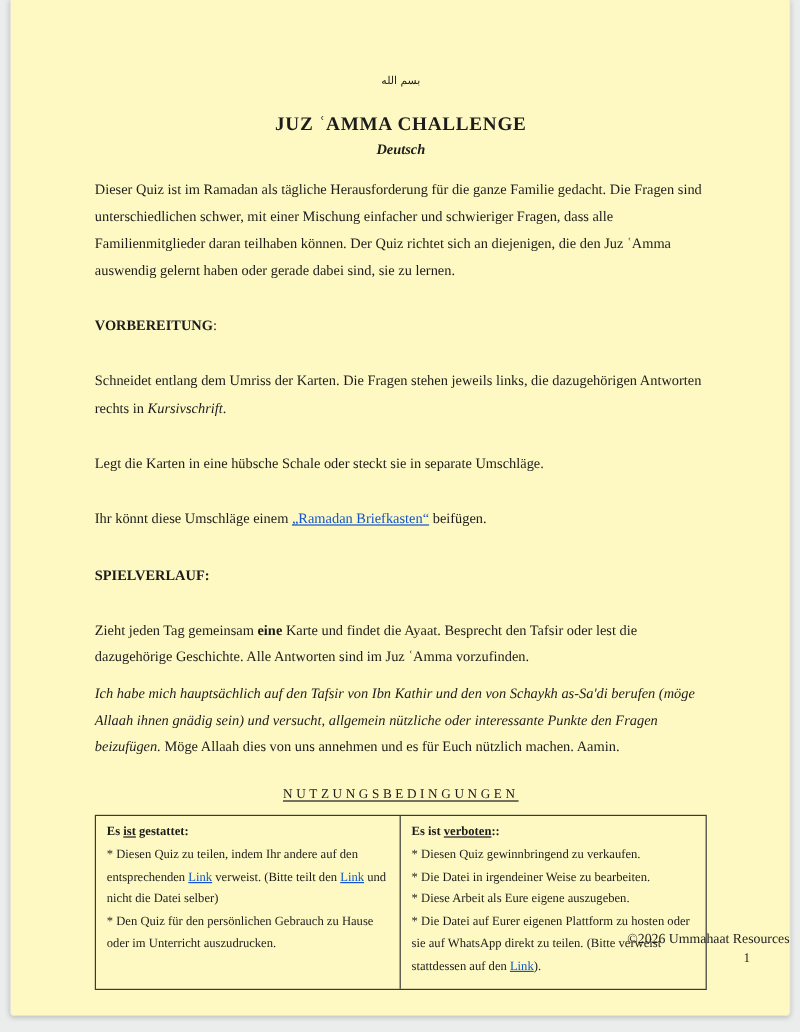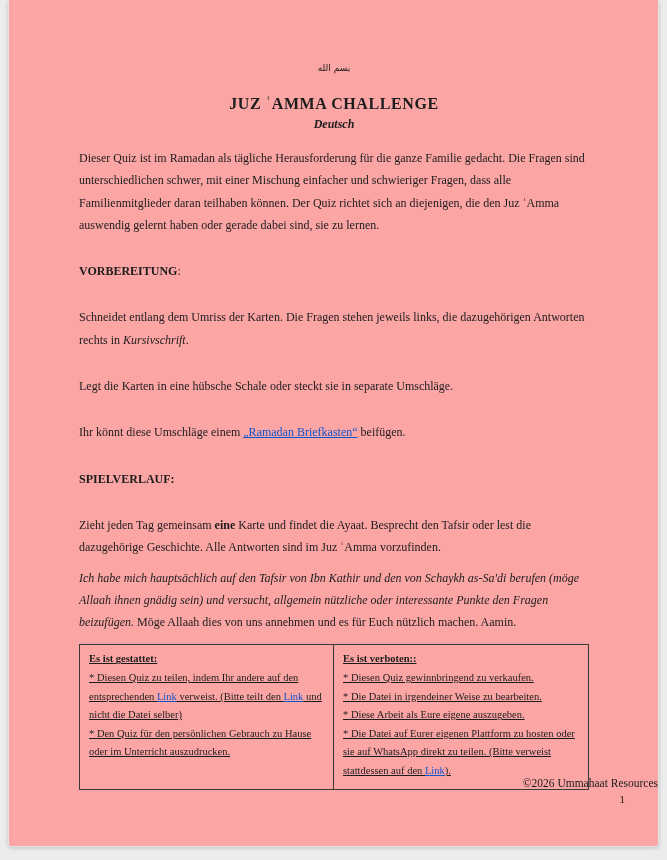--- a/index.html
+++ b/index.html
@@ -6,21 +6,21 @@
   html, body { width:667px; height:860px; overflow:hidden; }
   body {
     background:#ebecec;
     font-family:"Liberation Serif","DejaVu Serif",serif;
     color:#1c1c1c;
   }
   .viewer { position:relative; width:667px; height:860px; }
   .page {
     position:absolute; left:8px; top:0;
     width:651px; height:847px;
-    background:#fca5a5;
+    background:#fef9c3;
     border:1px solid #e2e2e2; border-top:none;
     border-radius:0 0 4px 4px;
     box-shadow:0 1px 4px rgba(0,0,0,0.18);
     padding:62px 69px 0 70px;
   }
   .bismillah {
     text-align:center; font-size:9px; line-height:12px;
     font-family:"DejaVu Sans",sans-serif; color:#1c1c1c;
   }
   .title {
@@ -41,21 +41,21 @@
   .link { text-decoration:underline; cursor:pointer; }
   .terms-heading {
     margin-top:23px; text-align:center;
     font-size:11px; letter-spacing:3px;
     text-decoration:underline; text-underline-offset:2px;
   }
   .terms-table {
     margin-top:11px; display:flex;
     border:1px solid #3a3a3a; width:100%;
   }
-  .cell { width:50%; padding:5px 9px 8px 9px; font-size:10.5px; line-height:18.6px;text-decoration:underline; }
+  .cell { width:50%; padding:5px 9px 8px 9px; font-size:10.5px; line-height:18.6px; }
   .cell-left { border-right:1px solid #3a3a3a; }
   .cell-h { font-weight:bold; font-size:10.5px; line-height:18.6px; }
   .footer {
     position:absolute; left:0; right:0; top:777px;
     text-align:right; font-size:11.5px;
   }
   .pagenum { position:absolute; right:33px; top:793px; font-size:11px; }
 </style>
 </head>
 <body>
@@ -77,20 +77,21 @@
       <p class="body"><span>Ihr könnt diese Umschläge einem </span><span class="link" style="color: rgb(17, 85, 204);">„Ramadan Briefkasten“</span><span>  beifügen.</span></p>
     </div>
 
     <div class="section">
       <p class="body bold">SPIELVERLAUF:</p>
       <p class="body"><span>Zieht jeden Tag gemeinsam </span><span class="bold">eine</span><span> Karte und findet die Ayaat. Besprecht den Tafsir oder lest die dazugehörige Geschichte. Alle Antworten sind im Juz ʿAmma vorzufinden.</span></p>
     </div>
 
     <p class="note"><span class="italic">Ich habe mich hauptsächlich auf den Tafsir von Ibn Kathir und den von Schaykh as-Sa'di berufen (möge Allaah ihnen gnädig sein) und versucht, allgemein nützliche oder interessante Punkte den Fragen beizufügen.</span><span> Möge Allaah dies von uns annehmen und es für Euch nützlich machen. Aamin.</span></p>
 
+    <div class="terms-heading">NUTZUNGSBEDINGUNGEN</div>
 
     <div class="terms-table">
       <div class="cell cell-left">
         <p class="cell-h"><span>Es </span><span class="u">ist</span><span> gestattet:</span></p>
         <p><span>* Diesen Quiz zu teilen, indem Ihr andere auf den entsprechenden </span><span class="link" style="color: rgb(17, 85, 204);">Link</span><span> verweist. (Bitte teilt den </span><span class="link" style="color: rgb(17, 85, 204);">Link</span><span> und nicht die Datei selber)</span></p>
         <p>* Den Quiz für den persönlichen Gebrauch zu Hause oder im Unterricht auszudrucken.</p>
       </div>
       <div class="cell">
         <p class="cell-h"><span>Es ist </span><span class="u">verboten</span><span>::</span></p>
         <p>* Diesen Quiz gewinnbringend zu verkaufen.</p>

